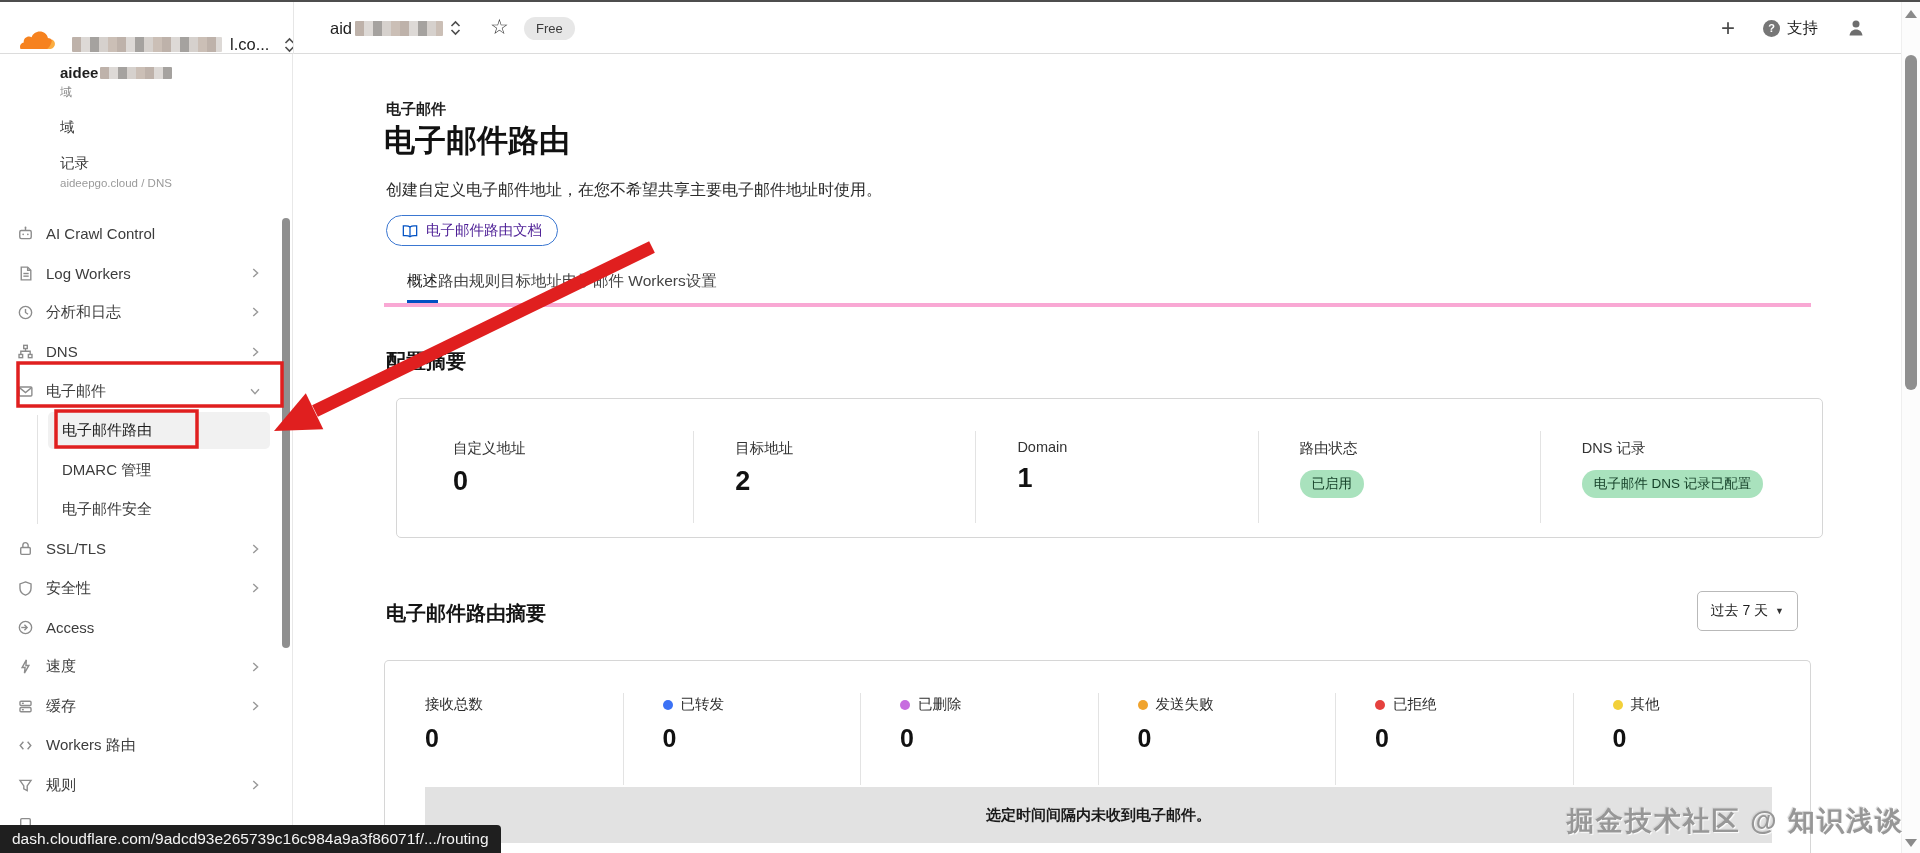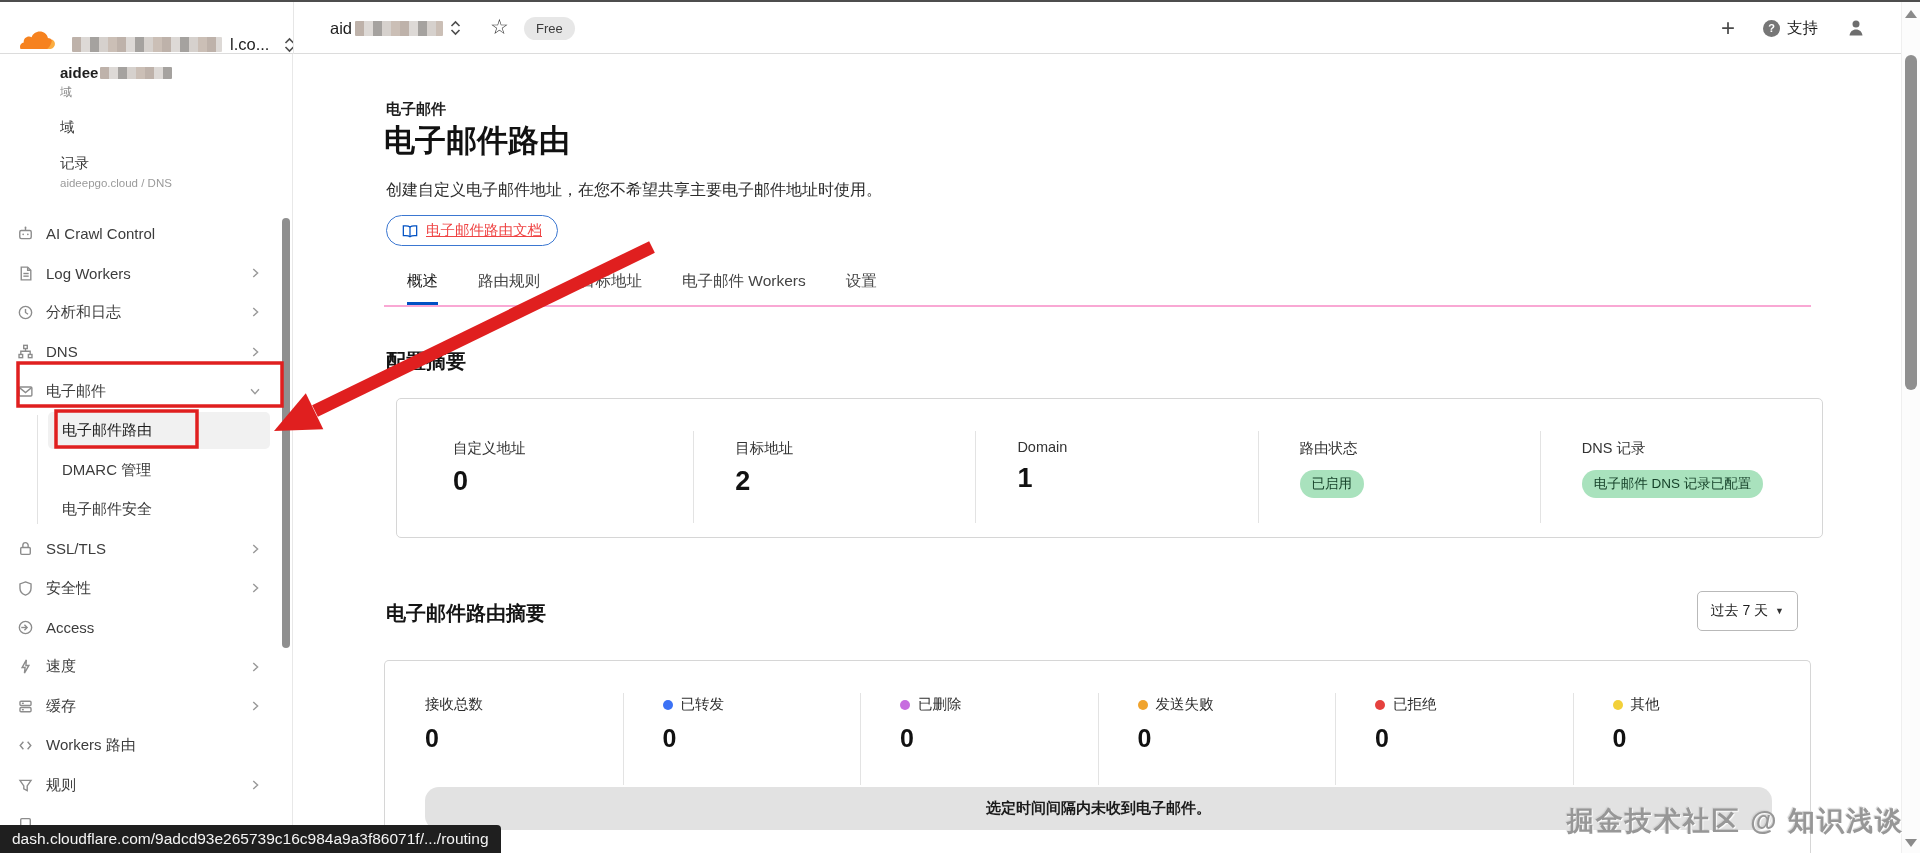--- a/index.html
+++ b/index.html
@@ -49,22 +49,22 @@
   .sub-item { height:39.4px; display:flex; align-items:center; padding-left:62px; font-size:15px; color:#3c3c3c; cursor:pointer; }
   .sub-item.selected { background:#f1f1f1; border-radius:5px; margin:1px 22px 1px 48px; padding-left:14px; height:37.4px; color:#1d1d1d; }
   .side-scrollbar { position:absolute; left:282px; top:164px; width:8px; height:430px; background:#8f8f8f; border-radius:4px; cursor:grab; }
 
   
   #main { position:absolute; left:384px; top:54px; width:1427px; height:799px; }
   .eyebrow { position:absolute; top:46px; left:2px; font-size:15px; font-weight:bold; color:#1d1d1d; }
   .page-title { position:absolute; top:66px; left:0; font-size:31px; font-weight:bold; color:#111; }
   .page-desc { position:absolute; top:126px; left:2px; font-size:16px; color:#2b2b2b; }
   .doc-btn { position:absolute; top:161px; left:2px; display:inline-flex; align-items:center; gap:8px; height:31px; padding:0 15px;
-    border:1px solid #3b77d1; border-radius:17px; color:#ef4444; font-size:14.5px; background:#fff; cursor:pointer;text-decoration:underline; }
-  .tabs { position:absolute; top:217px; left:0; width:1427px; height:36px; border-bottom:2px solid #f9a8d4; display:flex; gap:40px; padding-left:23px; }
+    border:1px solid #3b77d1; border-radius:17px; color:#4c1d95; font-size:14.5px; background:#fff; cursor:pointer; }
+  .tabs { position:absolute; top:217px; left:0; width:1427px; height:36px; border-bottom:4px solid #f9a8d4; display:flex; padding-left:23px; }
   .tab { font-size:15.5px; color:#444; padding-bottom:12px; cursor:pointer; }
   .tab.active { color:#161616; border-bottom:3px solid #0051c3; }
 
   .sec-heading { font-size:20px; font-weight:bold; color:#151515; }
   #config-heading { position:absolute; top:294px; left:2px; }
   .card { background:#fff; border:1px solid #d6d6d6; border-radius:5px; }
   #config-card { position:absolute; top:344px; left:12px; width:1427px; height:140px; display:grid; grid-template-columns:repeat(5,1fr); padding-top:40px;padding-left:14px; }
   .ccol { position:relative; padding-left:42px; }
   .ccol + .ccol::before { content:''; position:absolute; left:0; top:-8px; height:92px; width:1px; background:#e3e3e3; }
   .clabel { font-size:14.5px; color:#333; }
@@ -76,22 +76,22 @@
     background:#fff; border:1px solid #b9b9b9; border-radius:5px; font-size:14px; color:#1d1d1d; cursor:pointer; }
   .range-caret { font-size:9px; color:#333; }
 
   #stats-card { position:absolute; top:606px; left:0; width:1427px; height:247px; border-bottom:none; border-bottom-left-radius:0; border-bottom-right-radius:0; }
   .stat-grid { display:grid; grid-template-columns:repeat(6,1fr); padding-top:34px; }
   .scol { position:relative; padding-left:40px; }
   .scol + .scol::before { content:''; position:absolute; left:0; top:-2px; height:92px; width:1px; background:#e3e3e3; }
   .stat-label { display:flex; align-items:center; gap:8px; font-size:14.5px; color:#2d2d2d; }
   .dot { width:10px; height:10px; border-radius:50%; display:inline-block; }
   .stat-value { font-size:25px; font-weight:bold; margin-top:10px; color:#111; }
-  .empty-bar { position:absolute; left:40px; right:38px; top:126px; height:43px; background:#e2e2e2;
-    display:flex; align-items:center; justify-content:center; font-weight:bold; font-size:15px; color:#1a1a1a;border-radius:14px; }
+  .empty-bar { position:absolute; left:40px; right:38px; top:126px; height:56px; background:#e2e2e2;
+    display:flex; align-items:center; justify-content:center; font-weight:bold; font-size:15px; color:#1a1a1a; }
 
   
   #annotation-layer { position:absolute; inset:0; z-index:50; pointer-events:none; }
   #watermark { position:absolute; right:16px; bottom:14px; z-index:55; font-size:27px; font-weight:bold; letter-spacing:2px;
     color:#979797; text-shadow:1px 1px 1px #fff, -1px -1px 1px #d2d2d2; pointer-events:none; }
   #url-tooltip { position:absolute; left:0; bottom:0; height:28px; line-height:27px; padding:0 12px; background:#1f1f1f; color:#f4f4f4;
     font-size:15.5px; border-top-right-radius:4px; z-index:60; white-space:nowrap; }
 
   
   #page-scrollbar { position:absolute; right:0; top:2px; bottom:0; width:19px; background:#fcfcfc; border-left:1px solid #efefef; z-index:40; }

